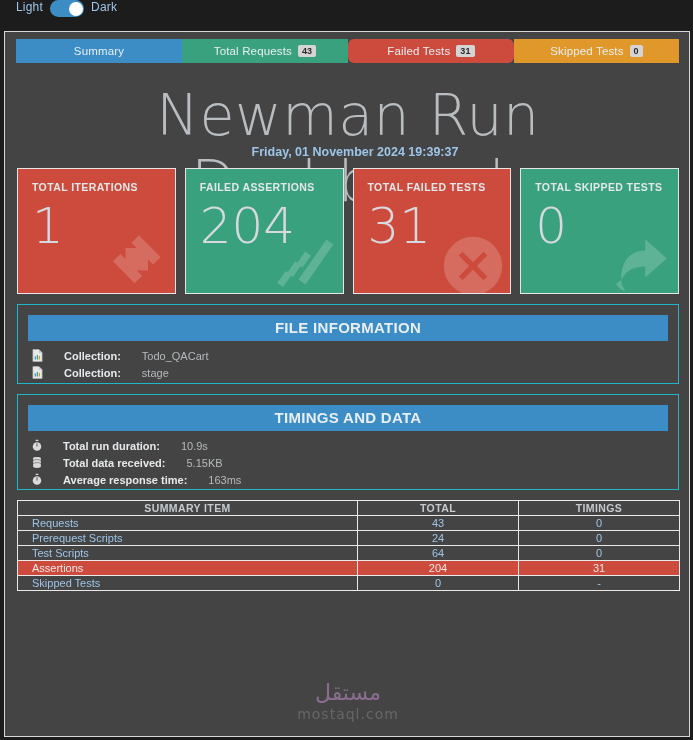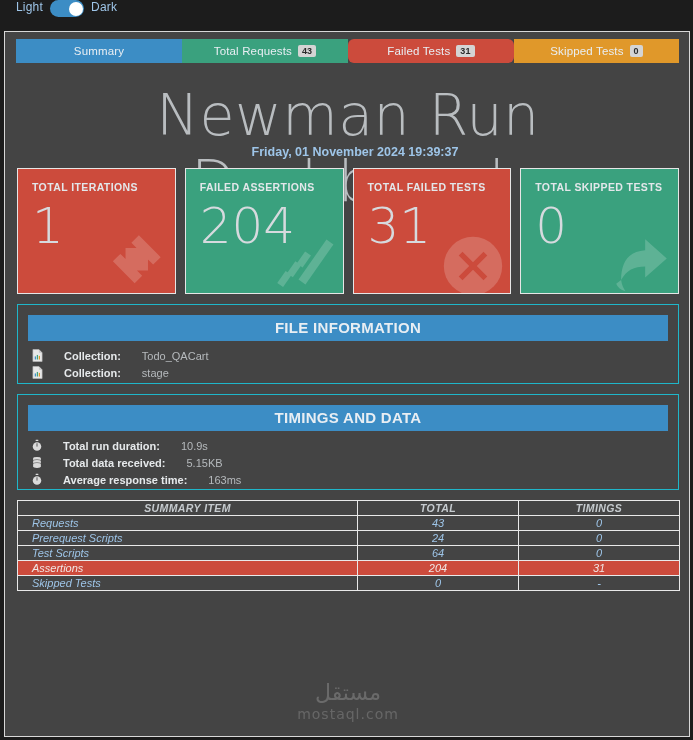--- a/index.html
+++ b/index.html
@@ -125,40 +125,40 @@
   #panel-timings { top: 362px; height: 96px; }
 
   
   .tbl {
     position: absolute; left: 12px; top: 468px;
     width: 662px; border-collapse: collapse;
     table-layout: fixed;
   }
   .tbl th, .tbl td {
     border: 1px solid #e9e9e9;
-    height: 15px; text-align: center; vertical-align: middle; font-style: italic;
+    height: 15px; text-align: center; vertical-align: middle;
   }
   .tbl th {
     color: #c6cbcf; font-size: 10.5px; font-weight: bold; letter-spacing: .4px;
     background: #444444;
   }
   .tbl td { color: #9ec5e8; font-size: 11px; background: #444444; }
   .tbl td.item { text-align: left; padding-left: 14px; }
   .tbl tr.flagged td { background: #cc4b3c; color: #f0e6e4; }
   .col-item  { width: 340px; }
   .col-total { width: 161px; }
   .col-fail  { width: 161px; }
 
   
   .watermark {
     position: absolute; left: 0; bottom: 14px; width: 686px;
     text-align: center; opacity: .40; pointer-events: none;
   }
   .wm-ar {
-    color: #a3a3a3; font-size: 22px; line-height: 24px;
+    color: #f0abfc; font-size: 22px; line-height: 24px;
     font-family: "DejaVu Sans", sans-serif; direction: rtl;
   }
   .wm-en {
     color: #9a9a9a; font-size: 14px; letter-spacing: 1px;
     font-family: "DejaVu Sans", sans-serif; margin-top: 1px;
   }
 </style>
 </head>
 <body>
 

